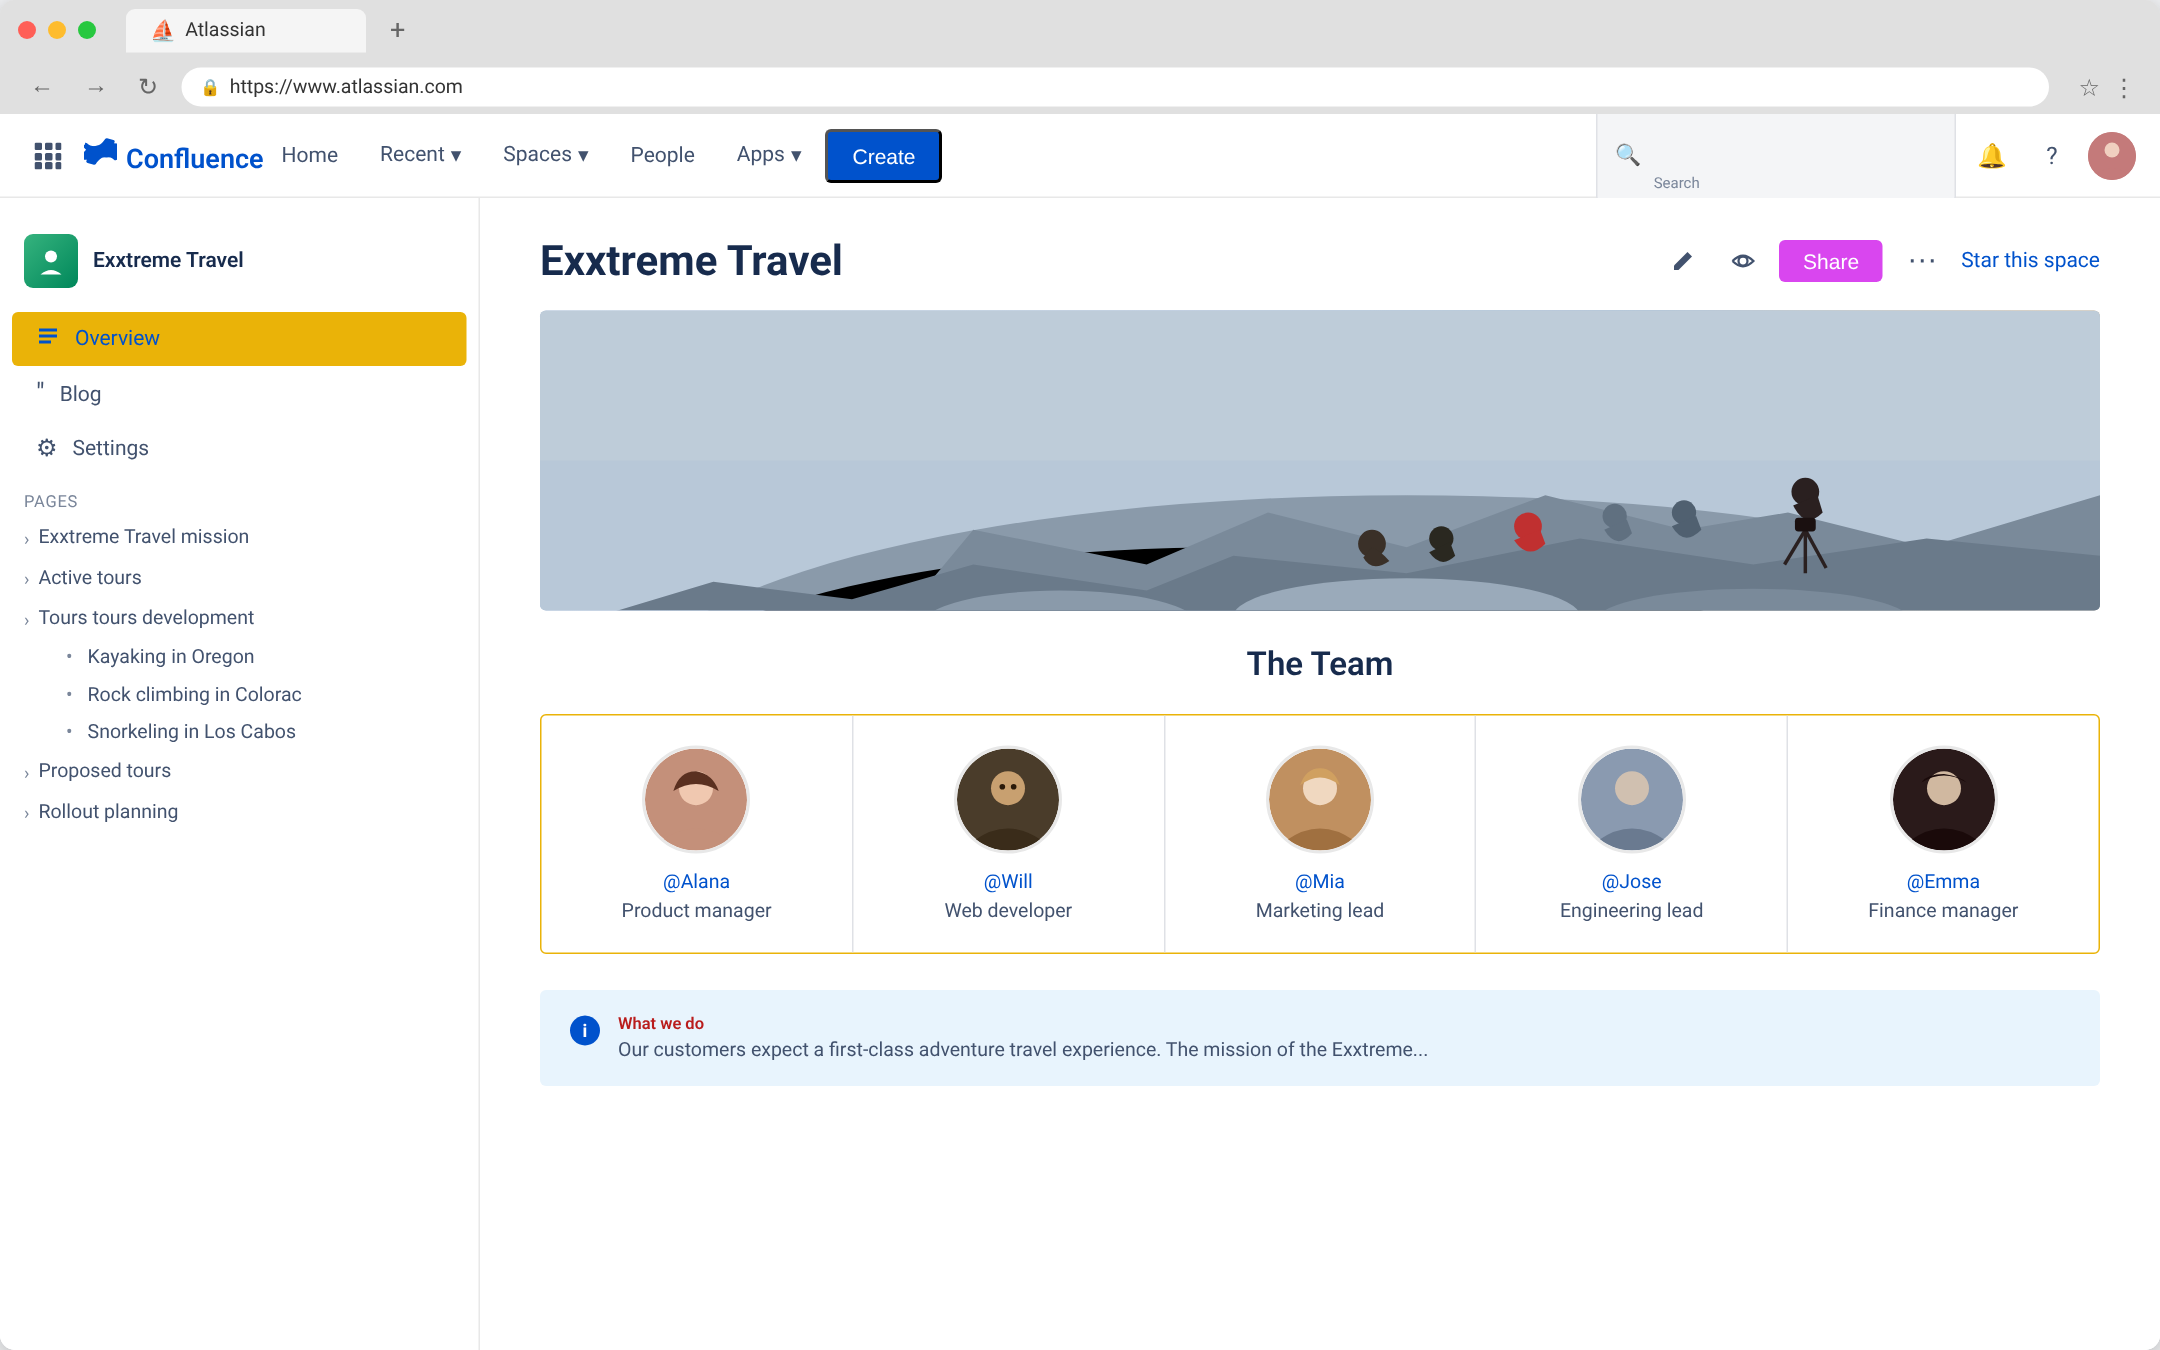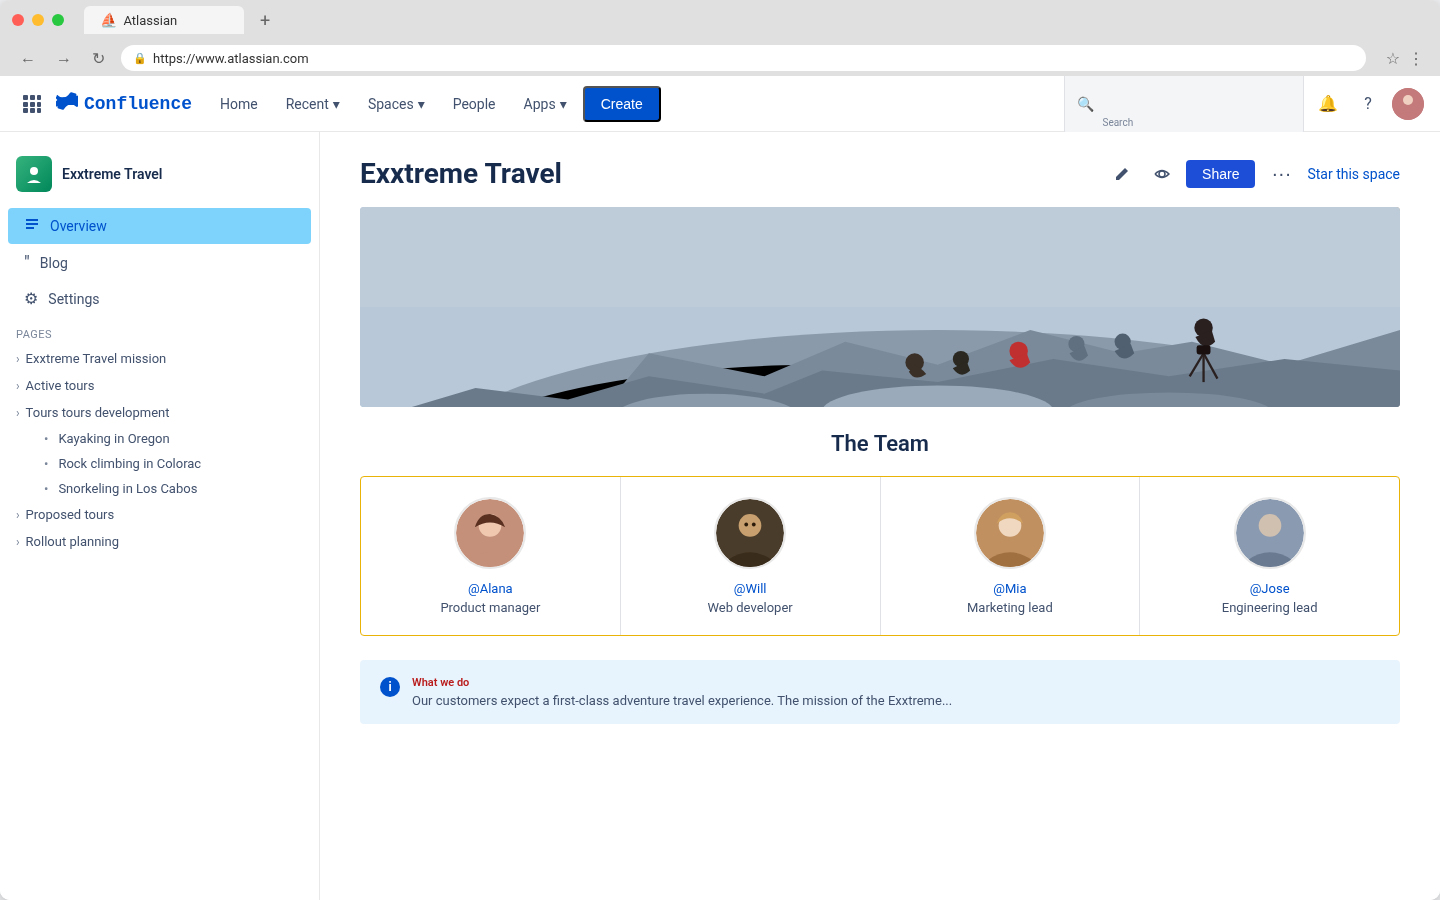--- a/index.html
+++ b/index.html
@@ -109,25 +109,23 @@
       height: 32px;
       display: flex;
       align-items: center;
       justify-content: center;
       color: #42526e;
       margin-right: 8px;
       cursor: pointer;
     }
     .nav-logo {
       display: flex;
-      align-items: center;
+      align-items: flex-end;
       gap: 6px;
-      margin-right: 16px;
       text-decoration: none;
-      font-family: Liberation Mono, monospace;
     }
     .nav-logo-icon {
       color: #0052cc;
       font-size: 20px;
     }
     .nav-logo-text {
       font-size: 18px;
       font-weight: 600;
       color: #0052cc;
     }
@@ -239,21 +237,21 @@
       display: flex;
       align-items: center;
       gap: 10px;
       padding: 8px 16px;
       font-size: 14px;
       color: #42526e;
       cursor: pointer;
       border-radius: 4px;
       margin: 0 8px;
     }
-    .sidebar-nav-item.active { color: #0052cc; background: #7dd3fc; }
+    .sidebar-nav-item.active { color: #0052cc; background: #eab308; }
     .sidebar-nav-icon { font-size: 16px; color: #42526e; }
     .sidebar-nav-item.active .sidebar-nav-icon { color: #0052cc; }
 
     .sidebar-section-title {
       font-size: 11px;
       font-weight: 400;
       color: #7a869a;
       text-transform: uppercase;
       letter-spacing: 0.5px;
       padding: 12px 16px 4px;
@@ -309,21 +307,21 @@
       border: none;
       background: none;
       cursor: pointer;
       display: flex;
       align-items: center;
       justify-content: center;
       color: #42526e;
       font-size: 16px;
     }
     .btn-share {
-      background: #1d4ed8;
+      background: #d946ef;
       color: white;
       padding: 6px 16px;
       border-radius: 4px;
       border: none;
       font-size: 14px;
       font-weight: 500;
       cursor: pointer;
     }
     .btn-more {
       color: #42526e;
@@ -705,20 +703,32 @@
               <svg class="avatar-svg" viewBox="0 0 72 72">
                 <circle cx="36" cy="36" r="36" fill="#8a9ab0"></circle>
                 <circle cx="36" cy="28" r="12" fill="#d0c0b0"></circle>
                 <path d="M12 65 Q36 48 60 65 Q50 72 36 72 Q22 72 12 65Z" fill="#6a7a90"></path>
               </svg>
             </div>
             <div class="member-handle">@Jose</div>
             <div class="member-role">Engineering lead</div>
           </div>
 
+          <div class="team-member">
+            <div class="member-avatar">
+              <svg class="avatar-svg" viewBox="0 0 72 72">
+                <circle cx="36" cy="36" r="36" fill="#2a1a1a"></circle>
+                <circle cx="36" cy="28" r="12" fill="#d0b8a0"></circle>
+                <path d="M12 65 Q36 48 60 65 Q50 72 36 72 Q22 72 12 65Z" fill="#1a0a0a"></path>
+                <path d="M20 24 Q36 14 52 24 Q48 20 36 18 Q24 18 20 24Z" fill="#1a0a0a"></path>
+              </svg>
+            </div>
+            <div class="member-handle">@Emma</div>
+            <div class="member-role">Finance manager</div>
+          </div>
         </div>
 
         <div class="info-box">
           <div class="info-icon">i</div>
           <div>
             <div class="info-title">What we do</div>
             <div class="info-text">Our customers expect a first-class adventure travel experience. The mission of the Exxtreme...</div>
           </div>
         </div>
       </div>

